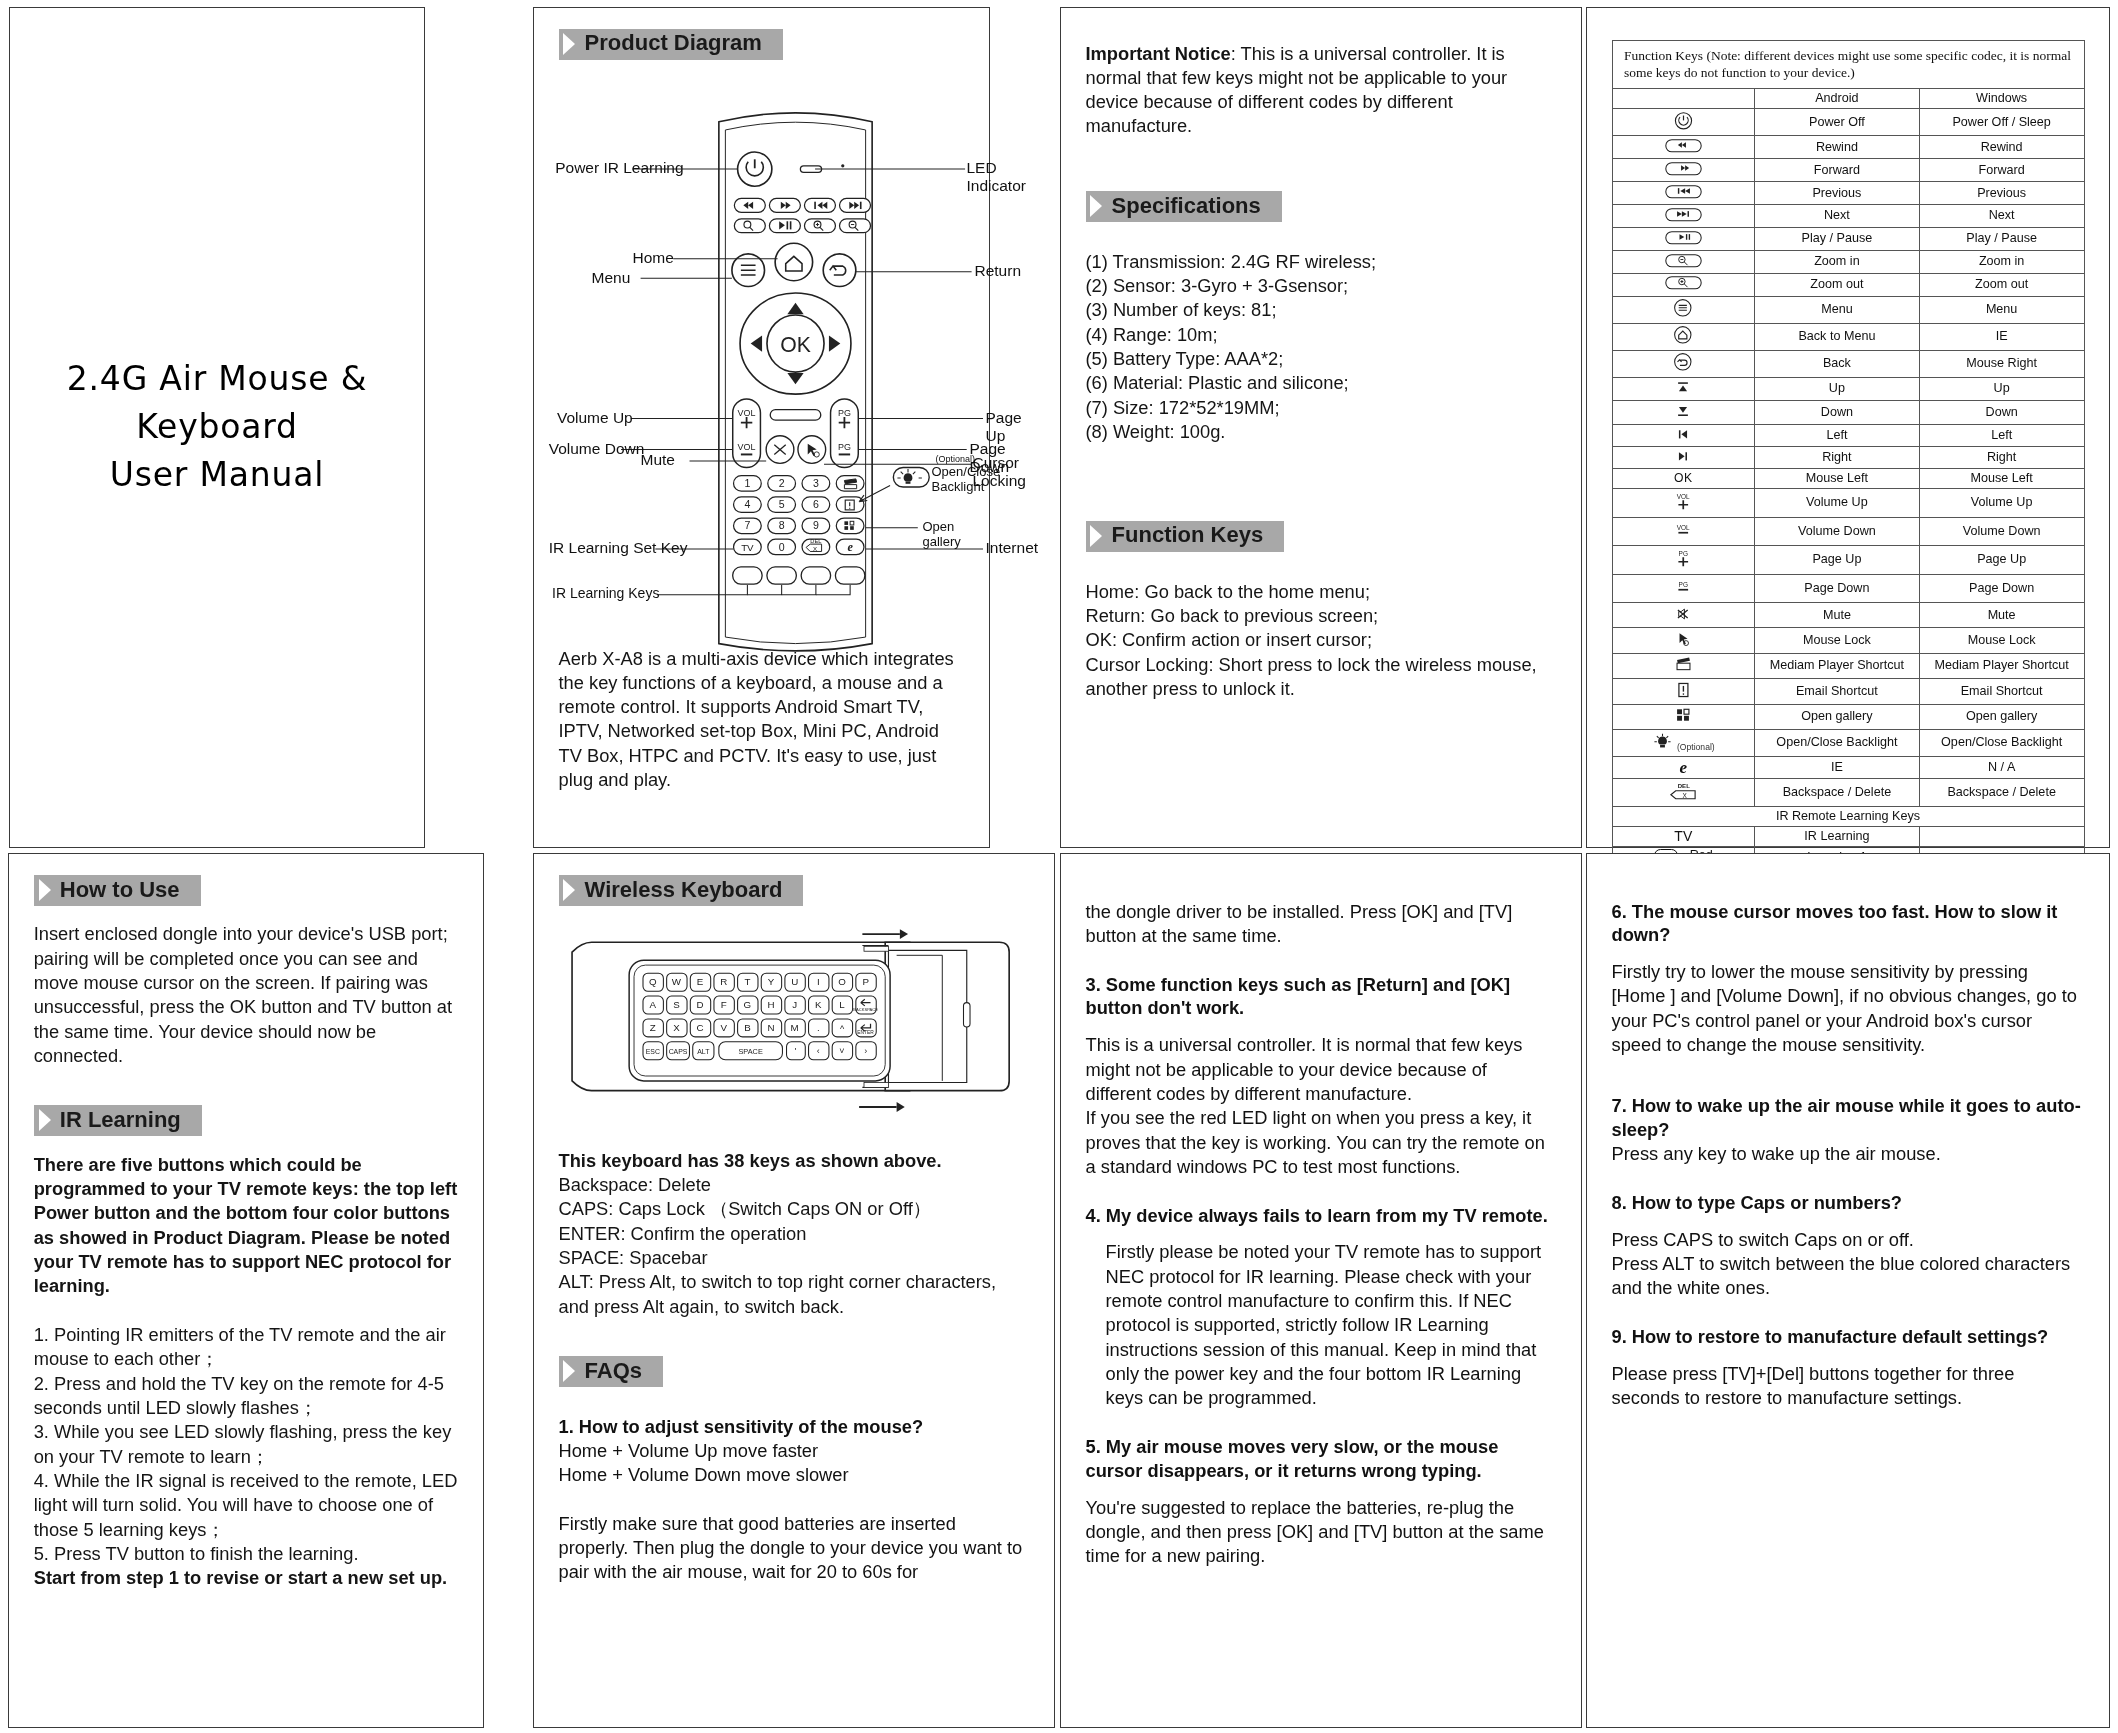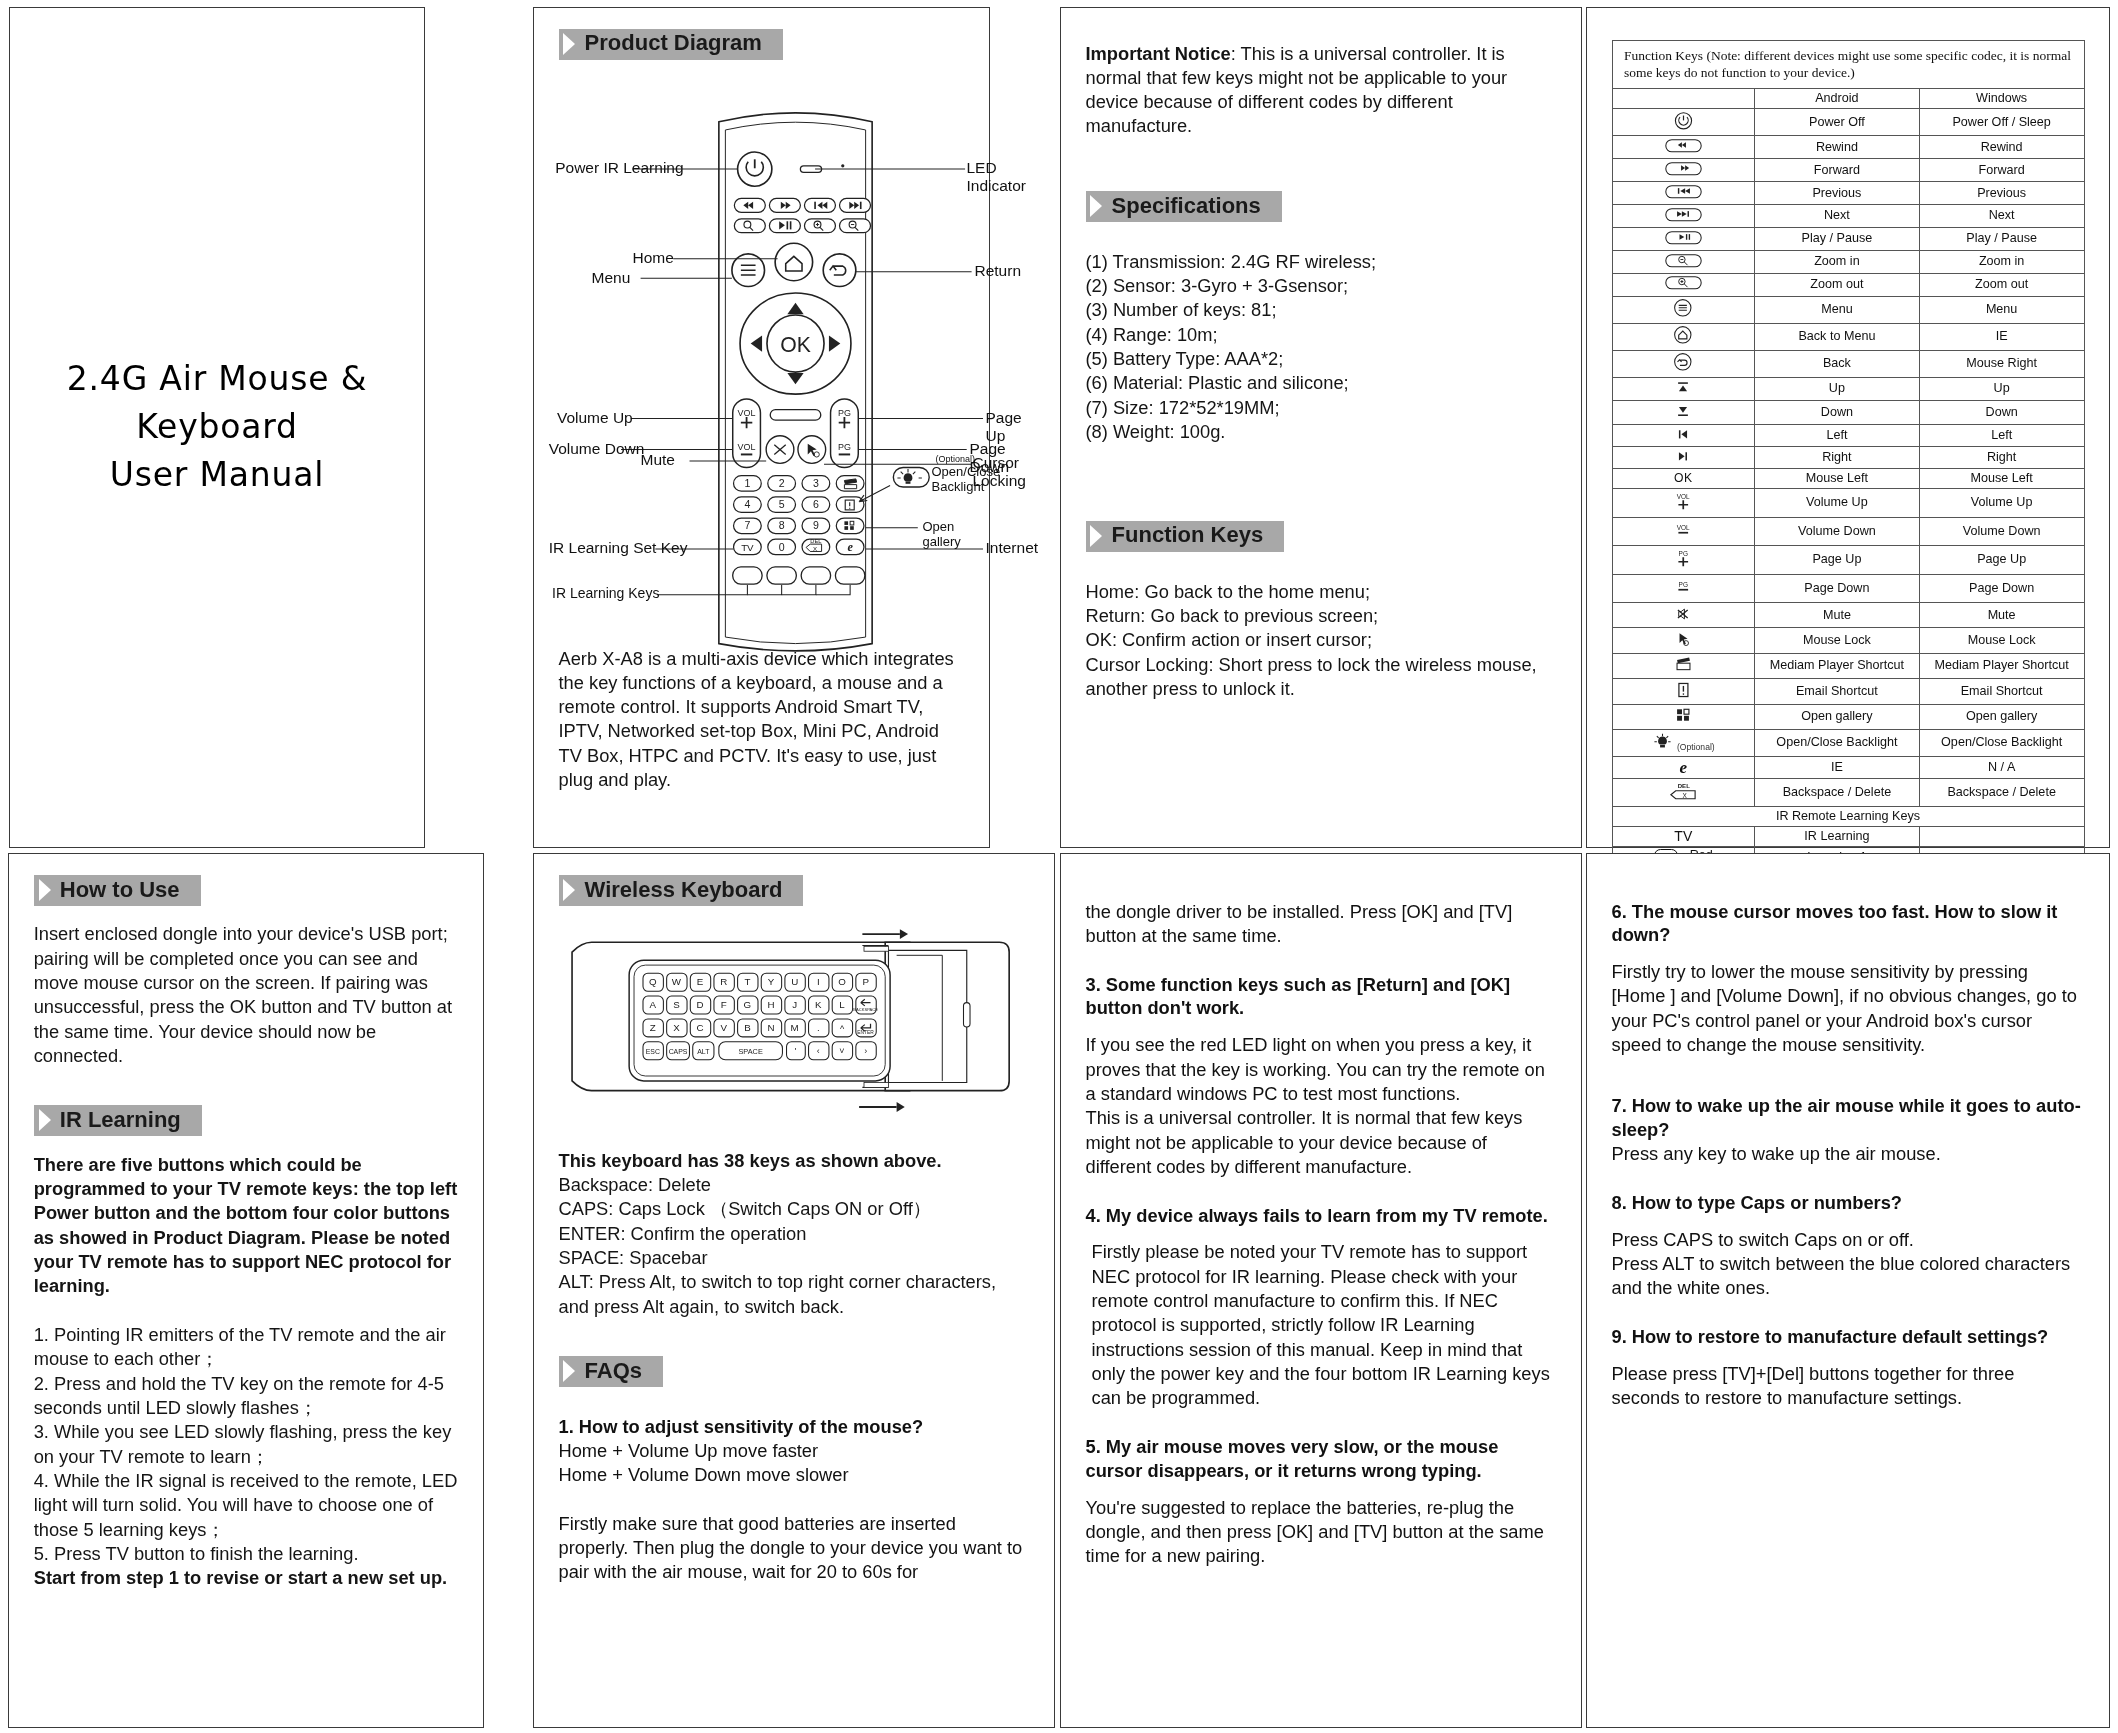--- a/index.html
+++ b/index.html
@@ -121,21 +121,21 @@
   .colorkey { display:inline-flex; align-items:center; gap:11.4px; justify-content:center; }
   .pill {
     width: 24.5px; height: 13px; border: 1.9px solid #111; border-radius: 7.3px;
     display:inline-block;
   }
   .kl { font-size: 12.6px; }
 
   
   .q { font-weight: bold; font-size: 18.3px; line-height:1.3; }
   .a { font-size: 18.3px; line-height:1.33; }
-  .ml { margin-left: 6px; }
+  .ml { margin-left: 20px; }
 </style>
 </head>
 <body>
 
 <div class="page">
 
   <div class="panel" id="p-cover">
     <div class="cover-inner">
       <div class="cover-title">2.4G Air Mouse &amp; Keyboard</div>
       <div class="cover-title">User Manual</div>
@@ -930,22 +930,22 @@
     <div class="gap-m"></div>
     <div class="a">Firstly make sure that good batteries are inserted properly. Then plug the dongle to your device you want to pair with the air mouse, wait for 20 to 60s for</div>
   </div>
 
   <div class="panel pad" id="p-faq3">
     <div class="gap-m"></div>
     <div class="a">the dongle driver to be installed. Press [OK] and [TV] button at the same time.</div>
     <div class="gap-m"></div>
     <div class="q">3. Some function keys such as [Return] and [OK] button don't work.</div>
     <div class="gap-s"></div>
+    <div class="a">This is a universal controller. It is normal that few keys might not be applicable to your device because of different codes by different manufacture.</div>
     <div class="a">If you see the red LED light on when you press a key, it proves that the key is working. You can try the remote on a standard windows PC to test most functions.</div>
-    <div class="a">This is a universal controller. It is normal that few keys might not be applicable to your device because of different codes by different manufacture.</div>
     <div class="gap-m"></div>
     <div class="q">4. My device always fails to learn from my TV remote.</div>
     <div class="gap-s"></div>
     <div class="a ml">Firstly please be noted your TV remote has to support NEC protocol for IR learning. Please check with your remote control manufacture to confirm this. If NEC protocol is supported, strictly follow IR Learning instructions session of this manual. Keep in mind that only the power key and the four bottom IR Learning keys can be programmed.</div>
     <div class="gap-m"></div>
     <div class="q">5. My air mouse moves very slow, or the mouse cursor disappears, or it returns wrong typing.</div>
     <div class="gap-s"></div>
     <div class="a">You're suggested to replace the batteries, re-plug the dongle, and then press [OK] and [TV] button at the same time for a new pairing.</div>
   </div>
 

